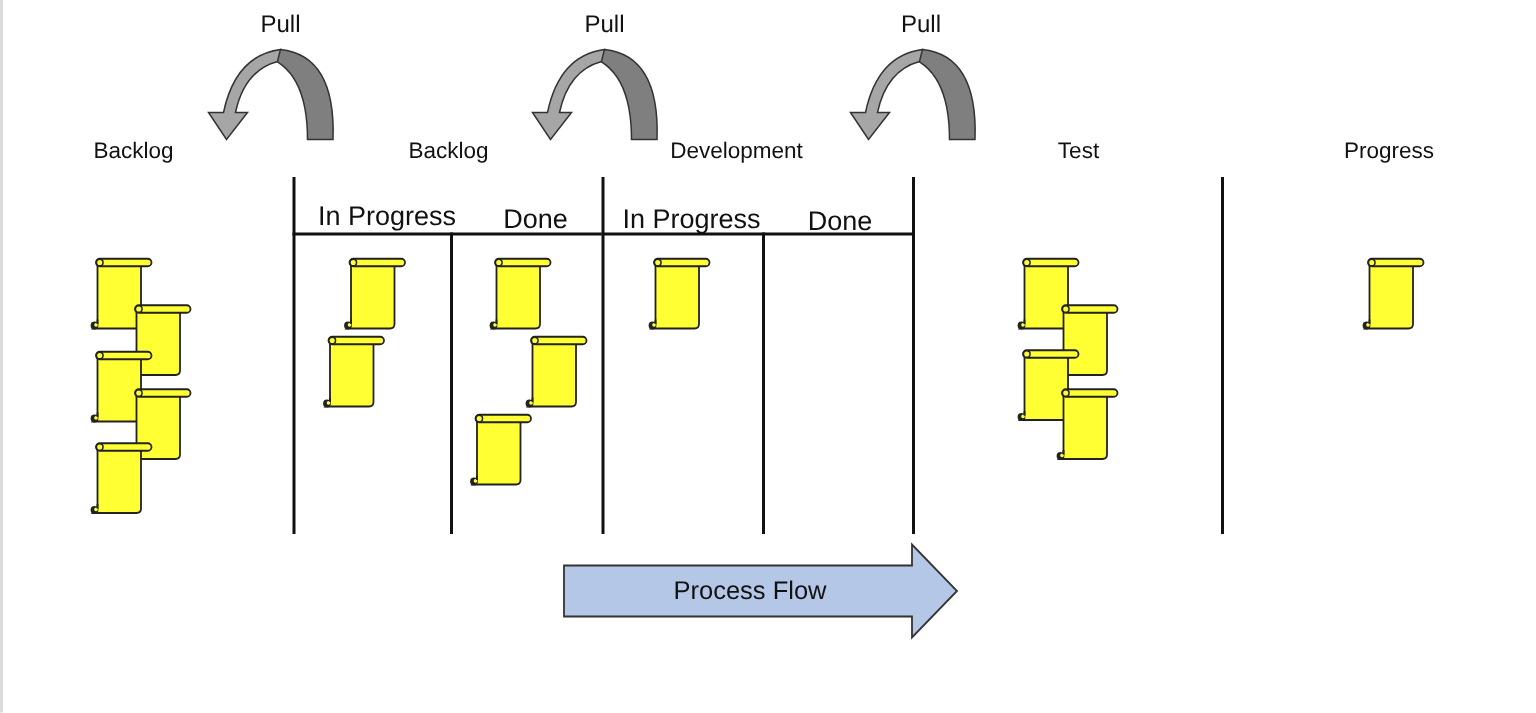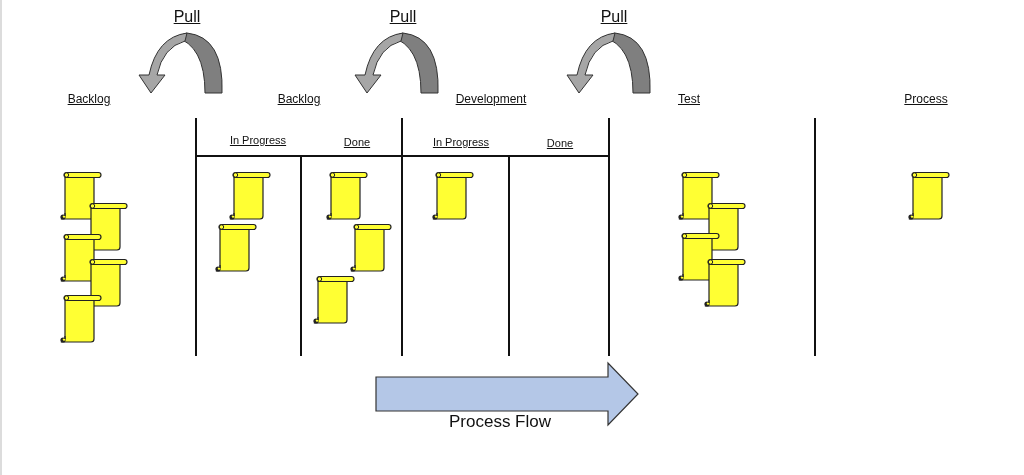--- a/index.html
+++ b/index.html
@@ -1,41 +1,41 @@
 <!DOCTYPE html>
 <html><head>
 <meta charset="utf-8">
 <style>
   html, body { margin:0; padding:0; background:#ffffff; }
   body { width:1024px; height:475px; position:relative; overflow:hidden;
          font-family:"Liberation Sans", "DejaVu Sans", sans-serif; color:#111; }
   .left-edge { position:absolute; left:0; top:0; width:2px; height:475px; background:#dcdcdc; }
-  .label { position:absolute; white-space:nowrap; transform:translateX(-50%);text-decoration:underline; }
-  .col-title { font-size:12px; top:92px; }
-  .sub-title { font-size:11px; top:134px; }
+  .label { position:absolute; white-space:nowrap; transform:translateX(-50%); }
+  .col-title { font-size:15px; top:92px; }
+  .sub-title { font-size:18px; top:134px; }
   .pull-label { font-size:16px; top:8px; }
   .vline { position:absolute; width:2px; background:#111; }
   .hline { position:absolute; height:2px; background:#111; }
   svg { position:absolute; left:0; top:0; overflow:visible; }
-  .pf-label { font-size:17px; position:absolute; left:500px; top:384px; transform:translateX(-50%); white-space:nowrap;margin-top:28px; }
+  .pf-label { font-size:17px; position:absolute; left:500px; top:384px; transform:translateX(-50%); white-space:nowrap; }
 </style>
 </head>
 <body>
 
 <div class="left-edge"></div>
 
 <div class="label pull-label" style="left:187px">Pull</div>
 <div class="label pull-label" style="left:403px">Pull</div>
 <div class="label pull-label" style="left:614px">Pull</div>
 
 <div class="label col-title" style="left:89px">Backlog</div>
 <div class="label col-title" style="left:299px">Backlog</div>
 <div class="label col-title" style="left:491px">Development</div>
-<div class="label col-title" style="left:689px">Test</div>
-<div class="label col-title" style="left:926px">Process</div>
+<div class="label col-title" style="left:719px">Test</div>
+<div class="label col-title" style="left:926px">Progress</div>
 
 <div class="label sub-title" style="left:258px">In Progress</div>
 <div class="label sub-title" style="left:357px; top:136px">Done</div>
 <div class="label sub-title" style="left:461px; top:136px">In Progress</div>
 <div class="label sub-title" style="left:560px; top:137px">Done</div>
 
 <div class="vline" style="left:195px; top:118px; height:238px"></div>
 <div class="vline" style="left:300px; top:155px; height:201px"></div>
 <div class="vline" style="left:401px; top:118px; height:238px"></div>
 <div class="vline" style="left:508px; top:155px; height:201px"></div>

